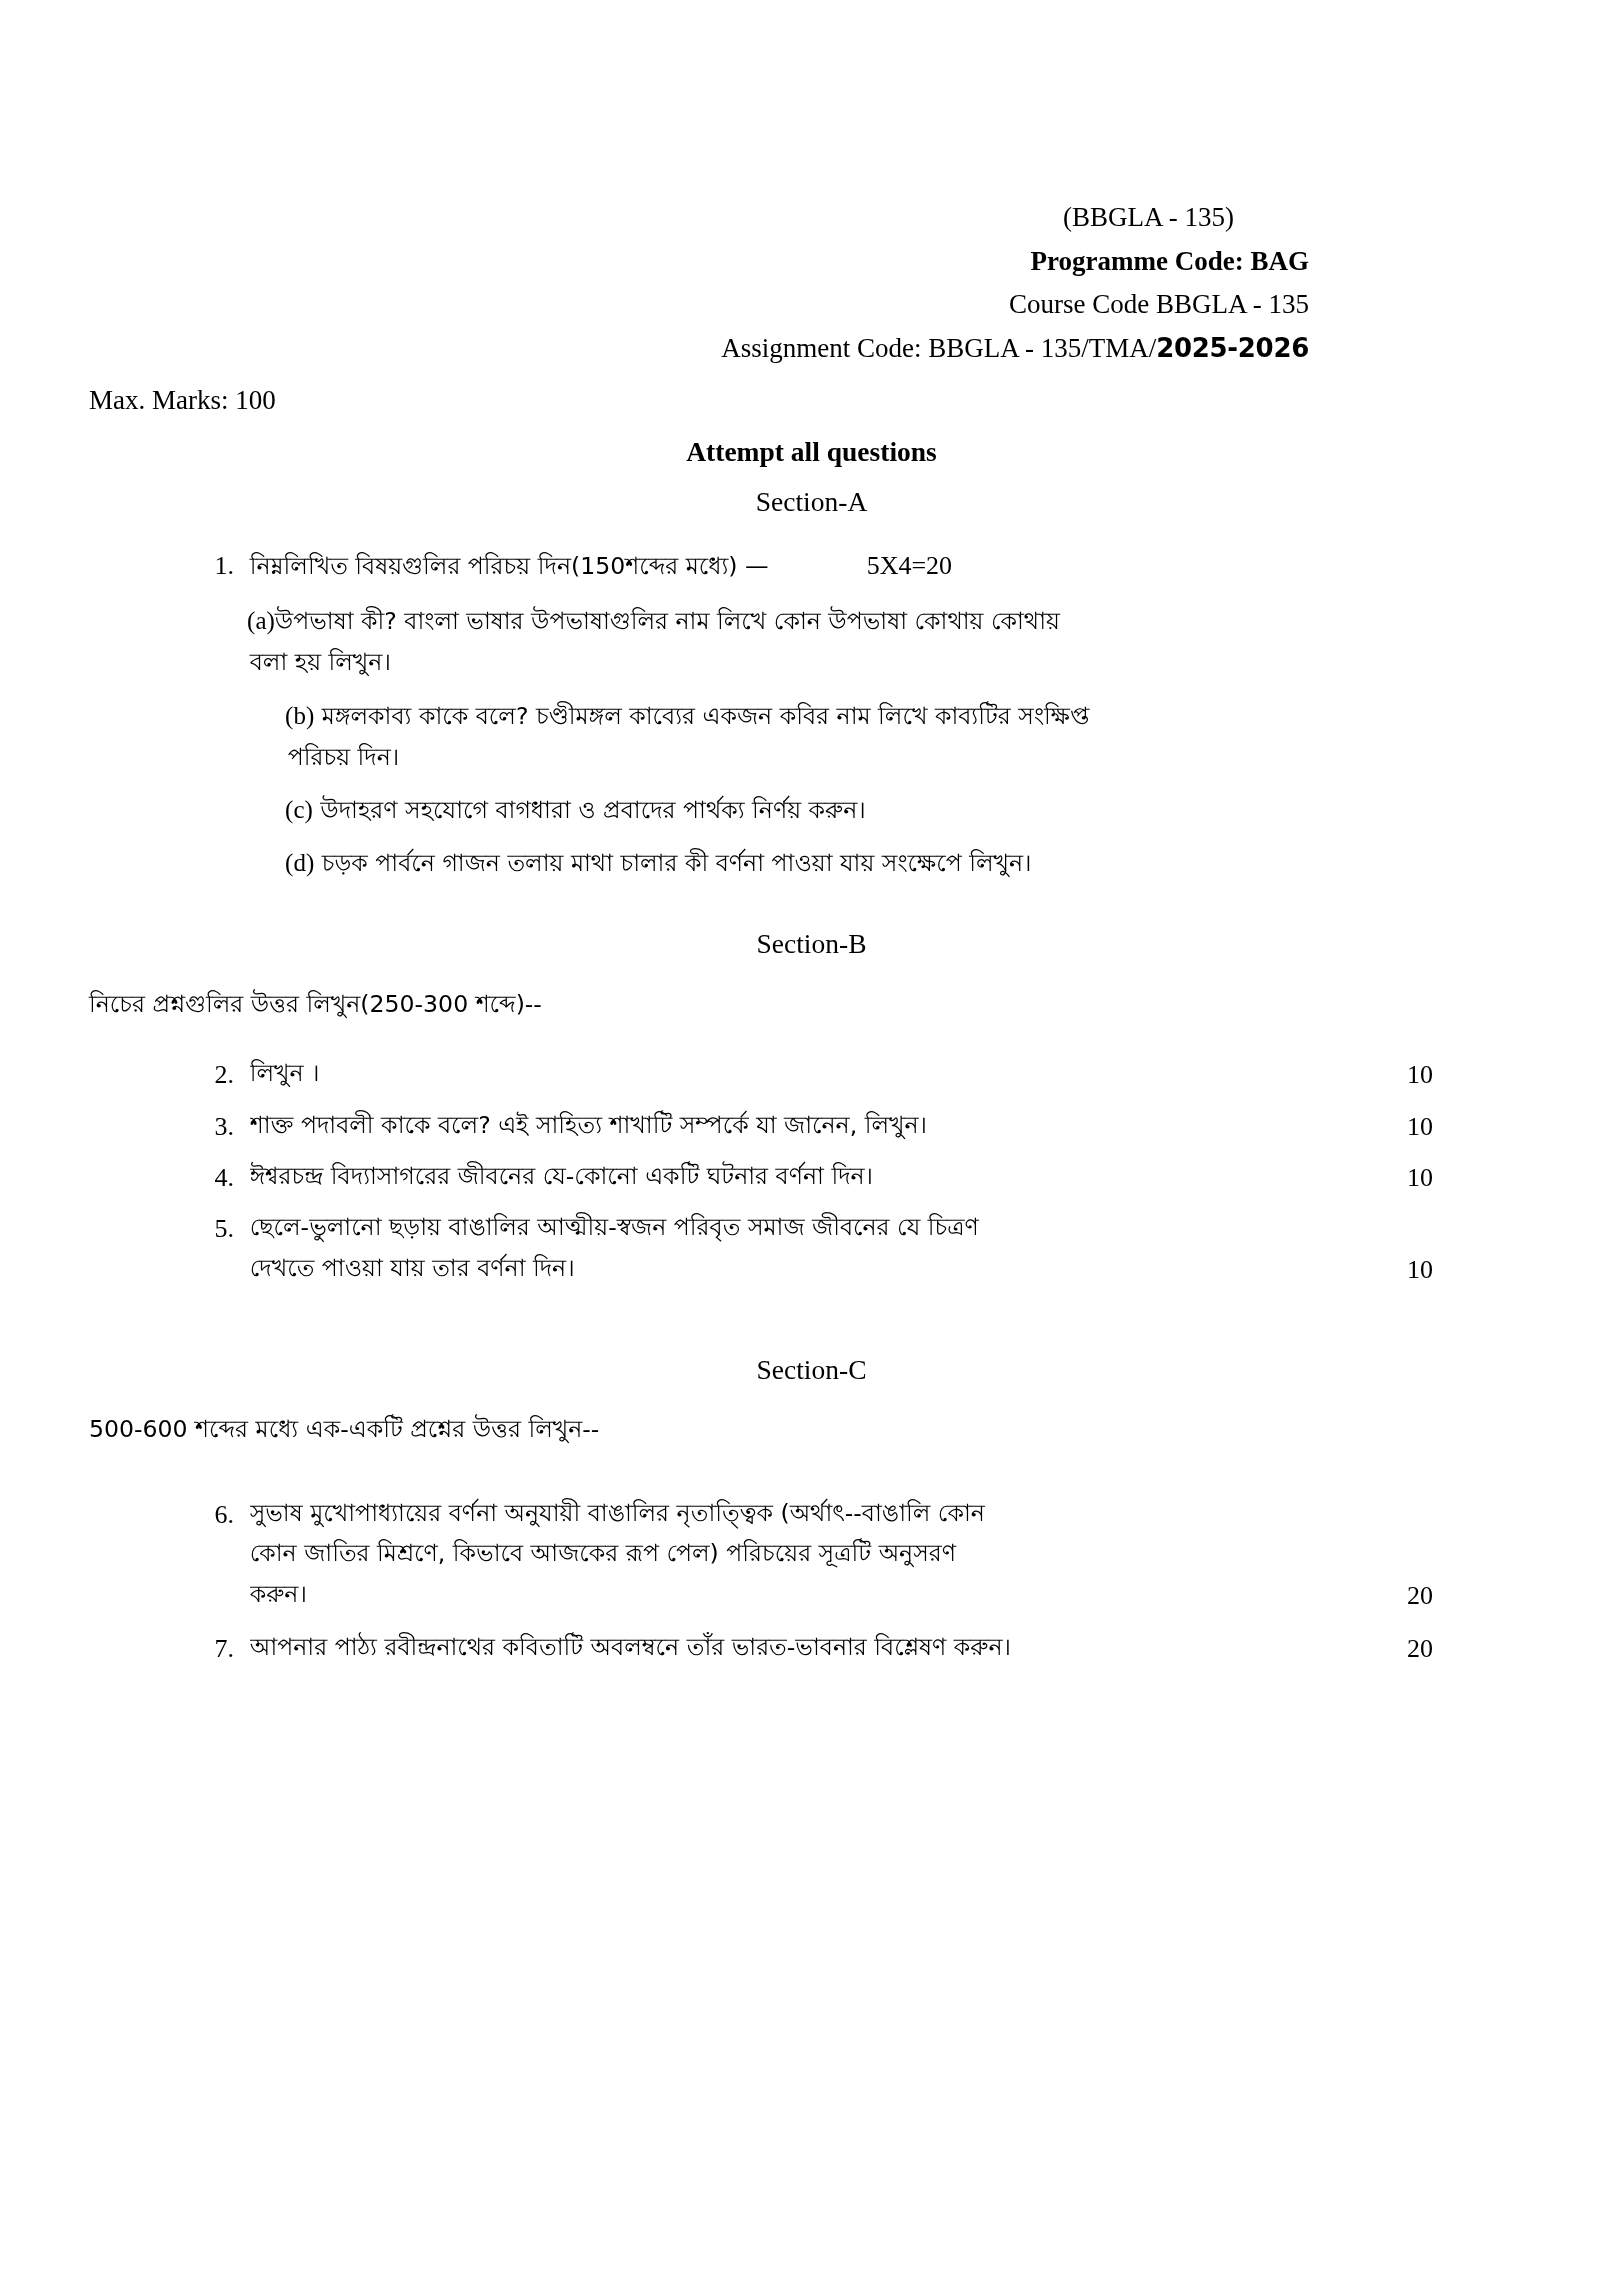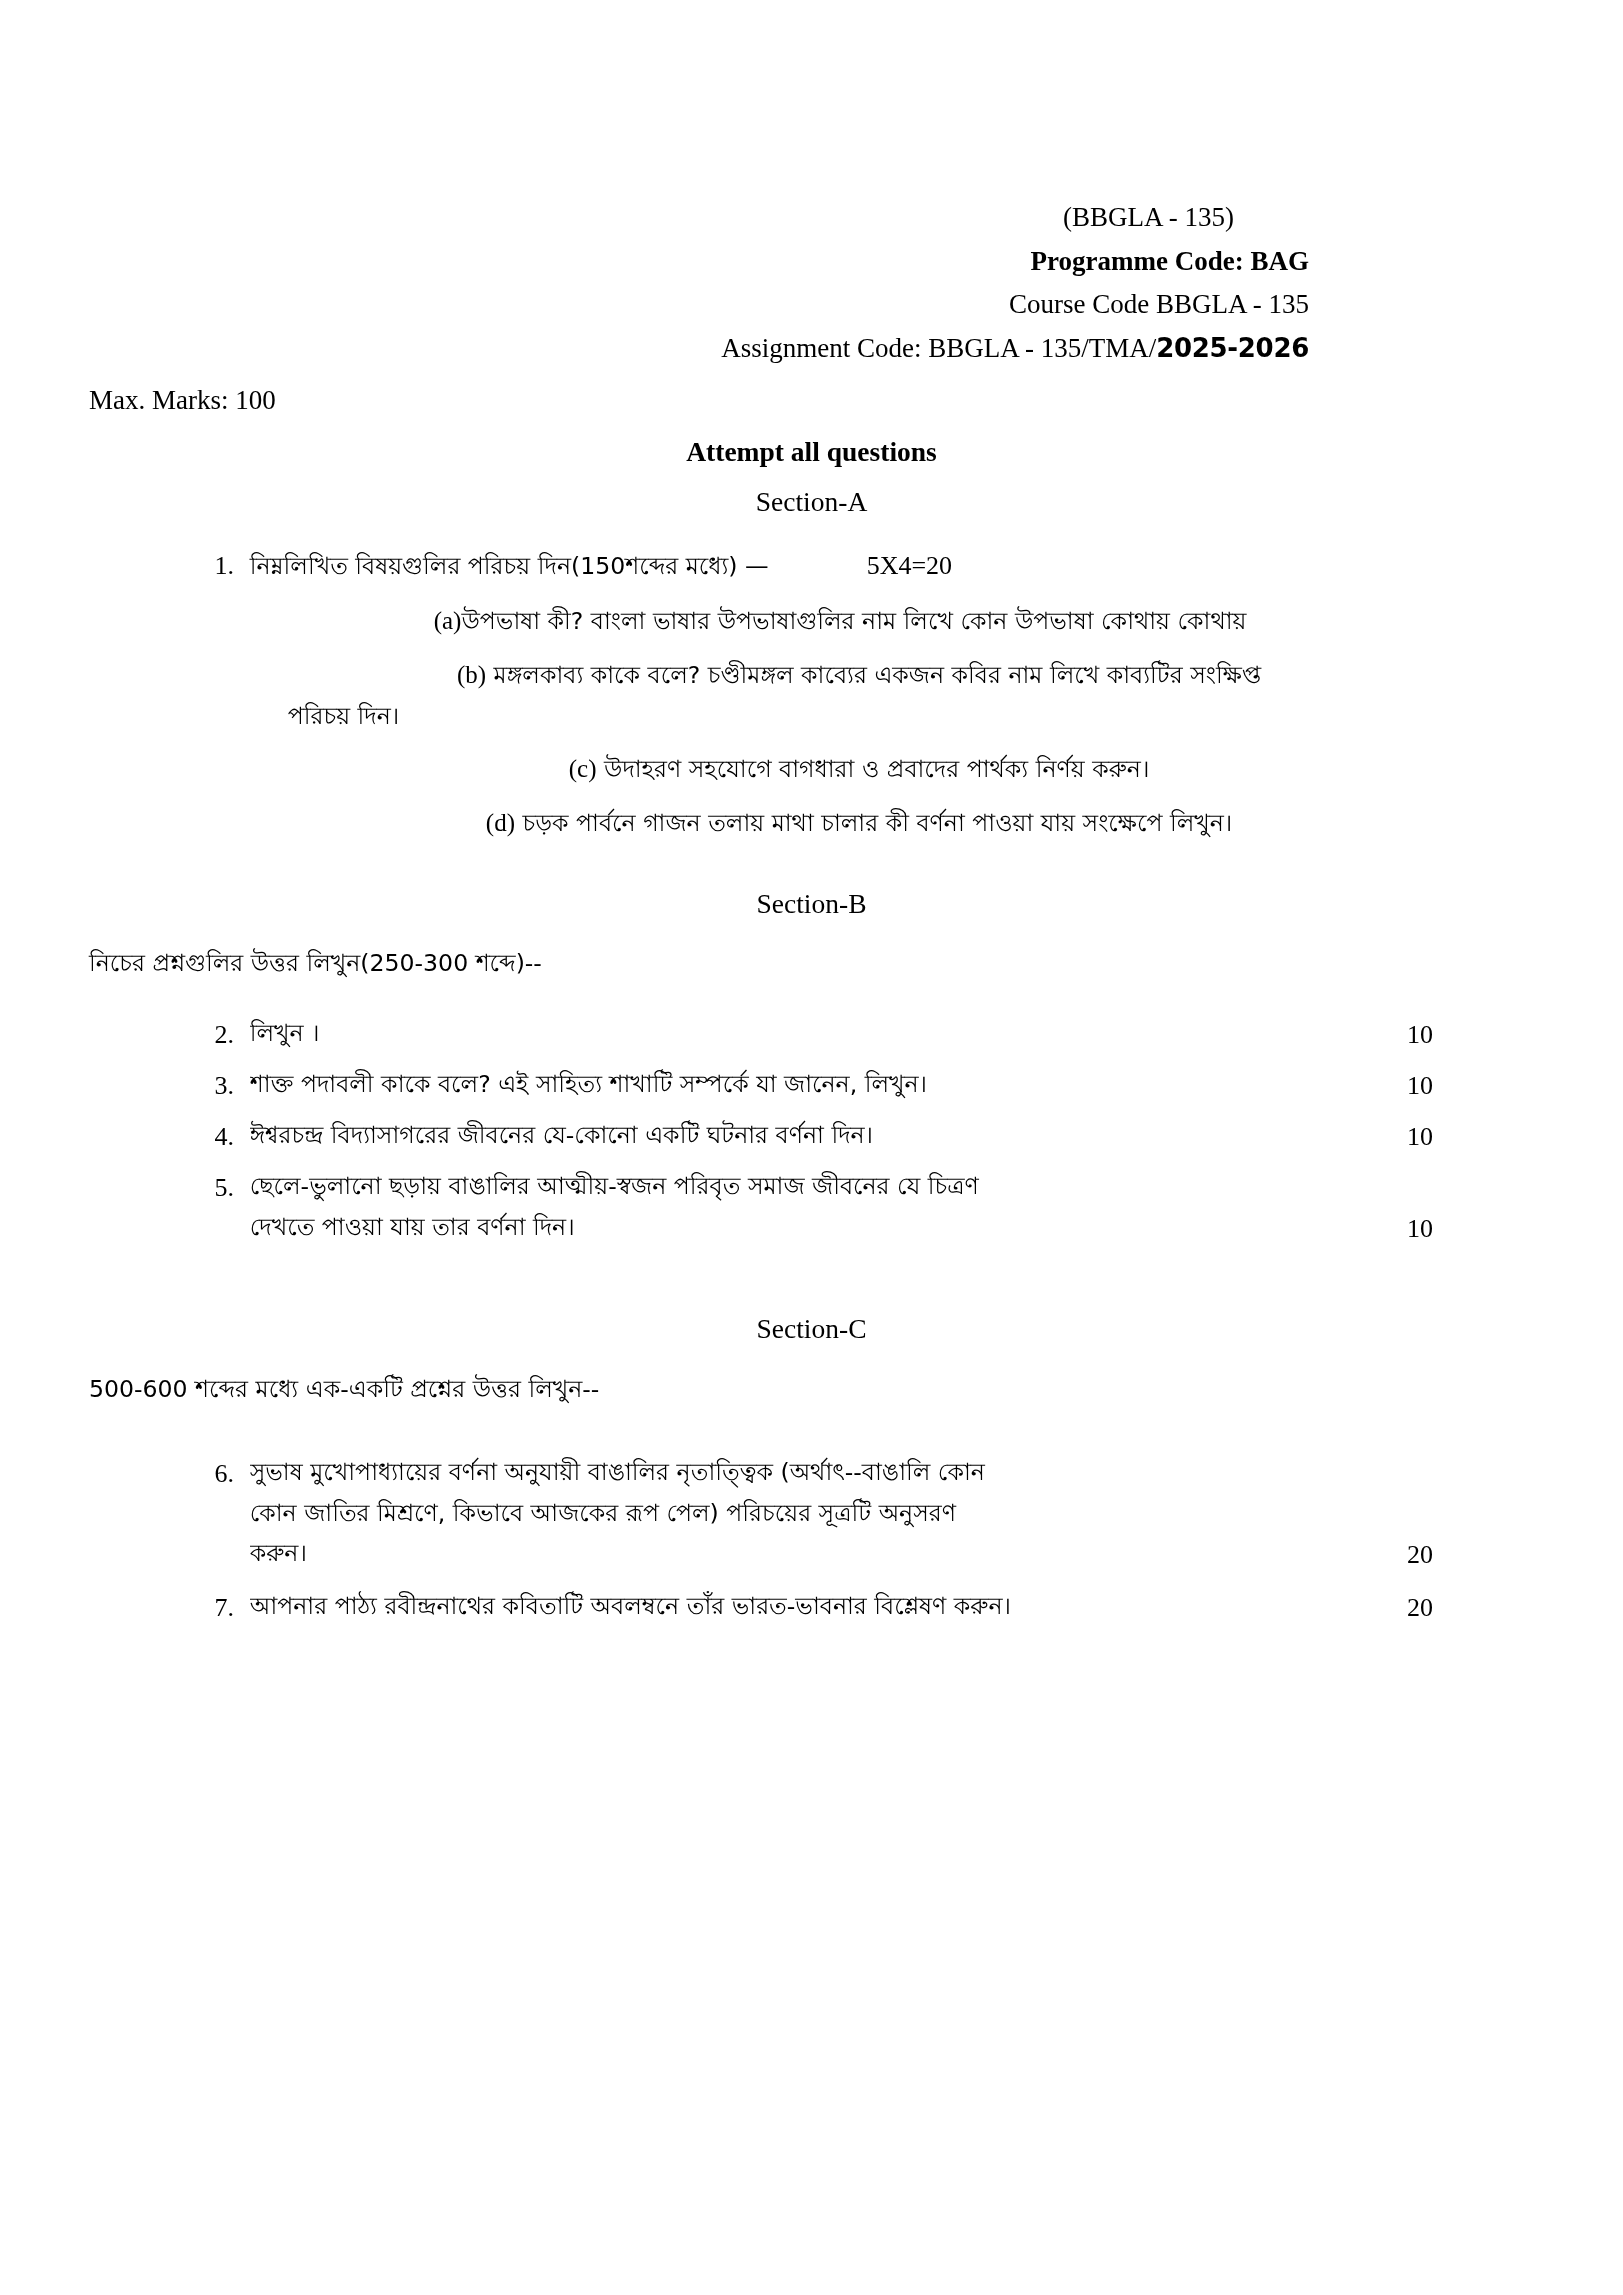--- a/index.html
+++ b/index.html
@@ -87,21 +87,20 @@
   }
   .qline {
     display: block;
     position: relative;
   }
 
   .sub-item {
     margin-top: 10.5px;
     padding-left: 38px;
     text-indent: -2.6px;
-    text-align: center;
   }
   .sub-item .lbl {
     font-family: "Liberation Serif", serif;
     font-size: 25px;
   }
   .sub-cont {
     padding-left: 38px;
   }
   .sub-cont-a {
     padding-left: 0px;
@@ -153,20 +152,21 @@
     <div class="centered section">Section-A</div>
 
     <div class="qrow" style="margin-top:26px;">
       <div class="qnum">1.</div>
       <div class="qbody bn">
         <span class="qline"><span>নিম্নলিখিত বিষয়গুলির পরিচয় দিন(150শব্দের মধ্যে) —</span><span class="q1-marks">5X4=20</span></span>
 
         <div class="sub-item" style="padding-left:0;">
           <span class="lbl">(a)</span><span>উপভাষা কী? বাংলা ভাষার উপভাষাগুলির নাম লিখে কোন উপভাষা কোথায় কোথায়</span>
         </div>
+        <div class="sub-cont sub-cont-a">বলা হয় লিখুন।</div>
 
         <div class="sub-item">
           <span class="lbl">(b)</span>
           <span>মঙ্গলকাব্য কাকে বলে? চণ্ডীমঙ্গল কাব্যের একজন কবির নাম লিখে কাব্যটির সংক্ষিপ্ত</span>
         </div>
         <div class="sub-cont">পরিচয় দিন।</div>
 
         <div class="sub-item">
           <span class="lbl">(c)</span>
           <span>উদাহরণ সহযোগে বাগধারা ও প্রবাদের পার্থক্য নির্ণয় করুন।</span>

